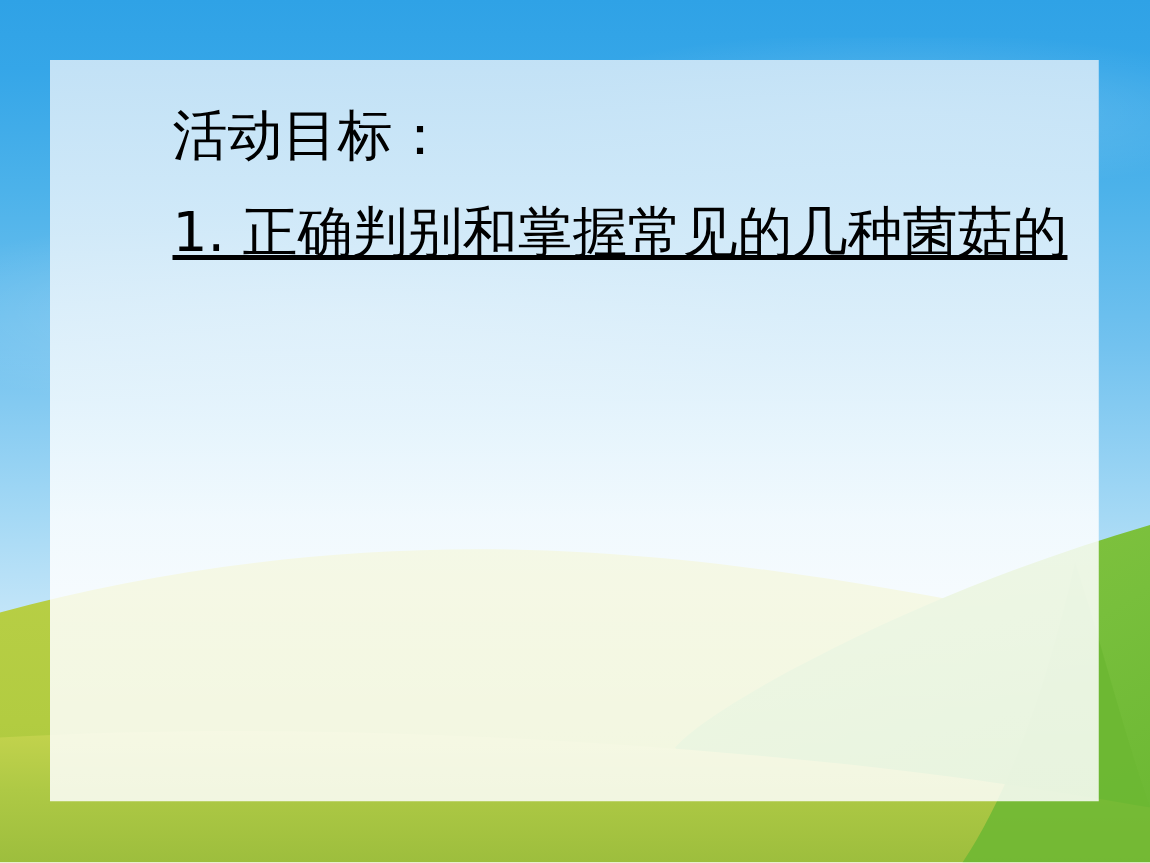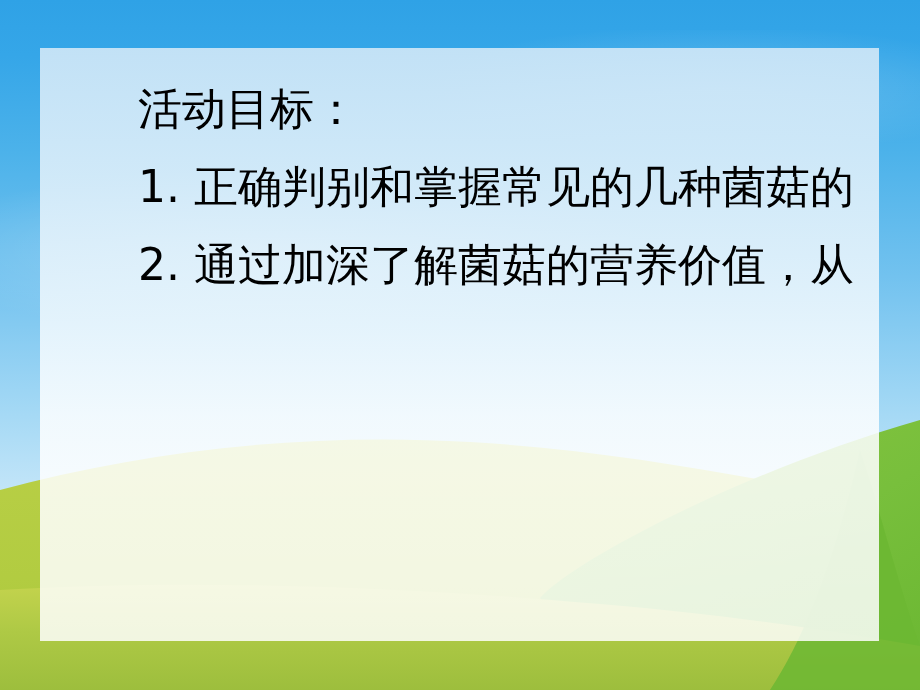--- a/index.html
+++ b/index.html
@@ -86,21 +86,21 @@
   }
   .line {
     color: #000000;
     font-size: 44px;
     line-height: 78px;
     letter-spacing: 0px;
     white-space: pre;
     font-weight: 400;
   }
   .line.title    { text-indent: 92px; }
-  .line.indent   { text-indent: 92px; }
+  .line.indent   { text-indent: 92px; text-decoration: underline; }
   .line.flush    { text-indent: 0px; }
 </style>
 </head>
 <body>
 
 <div class="slide">
 
   <div class="bg"></div>
   <div class="bg-cloud-1"></div>
   <div class="bg-cloud-2"></div>
@@ -131,16 +131,15 @@
     <path d="M0,200 C200,188 420,198 600,214 C740,226 840,242 920,256 L920,300 L0,300 Z" fill="url(#gBand)"></path>
 
     <path d="M860,60 C880,120 900,200 920,256 L920,300 L770,300 C810,240 840,150 860,60 Z" fill="#6cb733" opacity="0.85"></path>
   </svg>
 
   <div class="card"></div>
 
   <div class="content">
     <div class="line title">活动目标：</div>
     <div class="line indent">1. 正确判别和掌握常见的几种菌菇的</div>
-    <div class="line indent">2. 通过加深了解菌菇的营养价值，从</div>
   </div>
 
 </div>
 
 </body></html>

